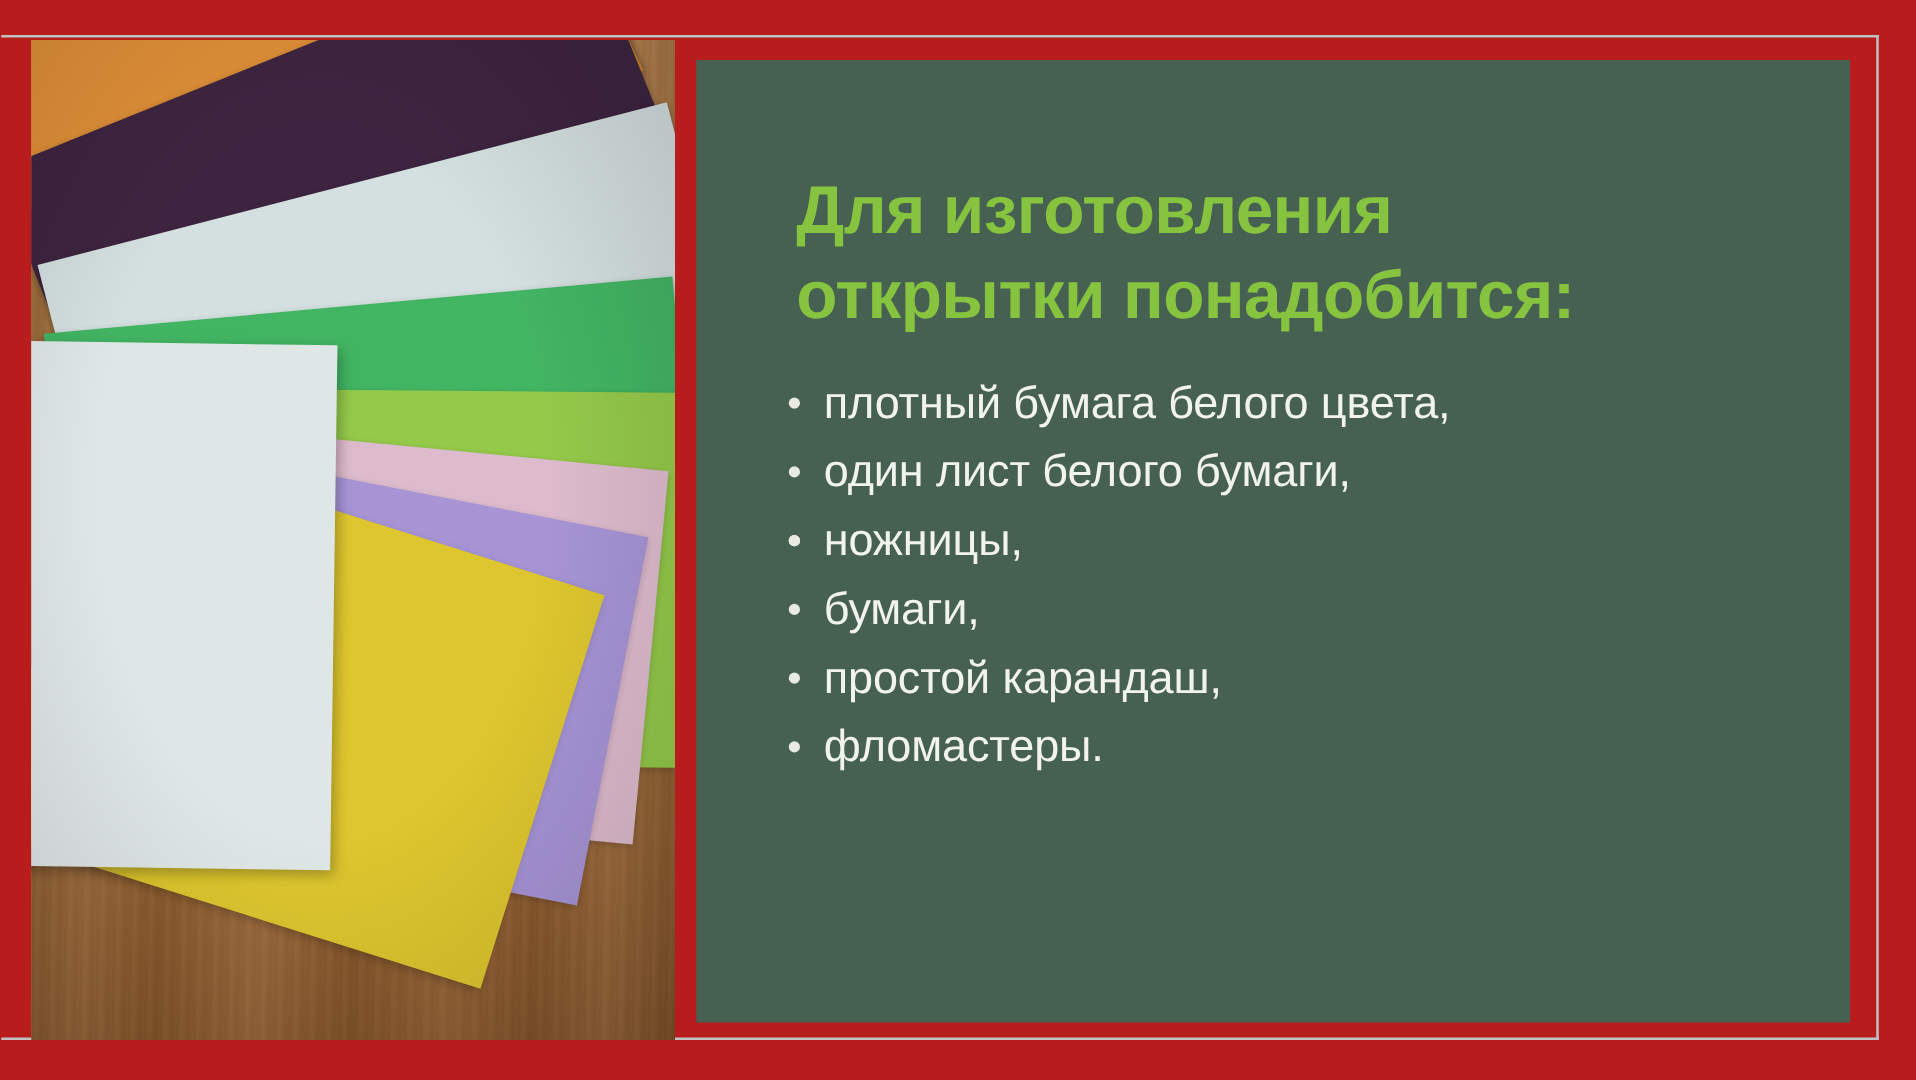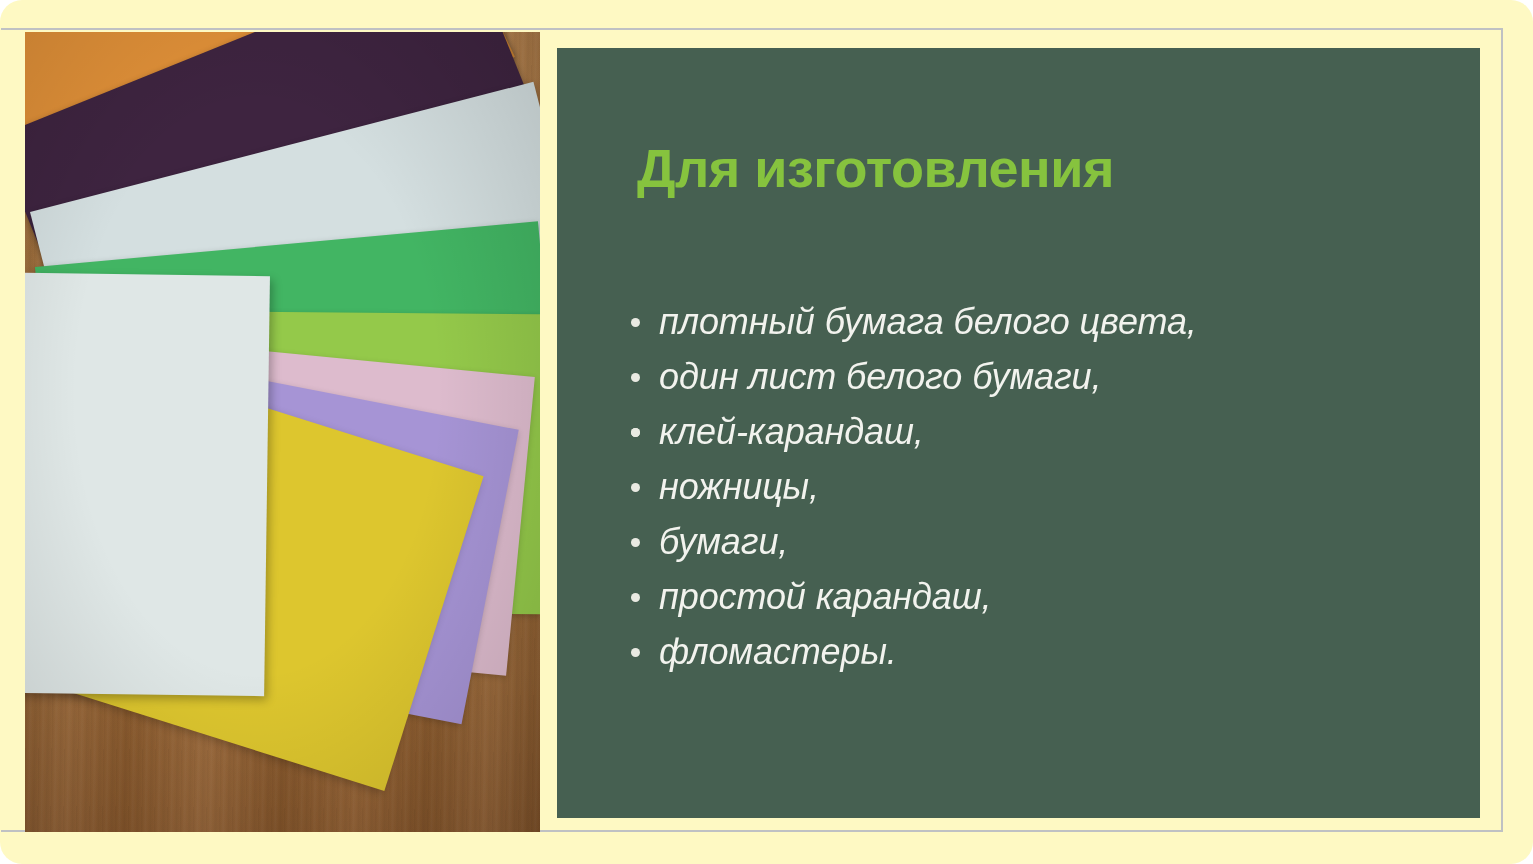--- a/index.html
+++ b/index.html
@@ -5,22 +5,21 @@
   * { margin:0; padding:0; box-sizing:border-box; }
   html, body {
     width:1533px; height:864px;
     background:#ffffff;
     font-family:"Liberation Sans", sans-serif;
     overflow:hidden;
   }
   #slide {
     position:relative;
     width:1533px; height:864px;
-    background:#fef9c3;
-    border-radius:22px;
+    background:#b91c1c;
   }
 
   
   #frame {
     position:absolute;
     left:1px; top:28px;
     width:1502px; height:804px;
     border:2px solid #bfc1c3;
     border-left:none;
     background:transparent;
@@ -83,21 +82,20 @@
     list-style:none;
   }
   #bullets li {
     position:relative;
     color:#f2f3ee;
     font-size:36px;
     line-height:55px;
     padding-left:30px;
     white-space:nowrap;
     letter-spacing:-0.1px;
-    font-style:italic;
   }
   #bullets li .dot {
     position:absolute;
     left:2px; top:24px;
     width:9px; height:9px;
     border-radius:50%;
     background:#e9eae2;
   }
 </style>
 </head>
@@ -156,37 +154,37 @@
                 transform:rotate(0.8deg); transform-origin:0 0;
                 box-shadow:3px 4px 10px rgba(0,0,0,0.28);"></div>
 
     <div class="vign"></div>
   </div>
 
   <div id="panel">
 
     <h1 id="title">
       <span>Для изготовления</span><br>
+      <span>открытки понадобится:</span>
     </h1>
 
     <ul id="bullets">
       <li>
         <span class="dot"></span>
         <span>плотный бумага белого цвета,</span>
       </li>
       <li>
         <span class="dot"></span>
         <span>один лист белого бумаги,</span>
       </li>
       <li>
         <span class="dot"></span>
       </li>
       <li>
         <span class="dot"></span>
-        <span>клей-карандаш,</span>
       </li>
       <li>
         <span class="dot"></span>
         <span>ножницы,</span>
       </li>
       <li>
         <span class="dot"></span>
         <span>бумаги,</span>
       </li>
       <li>

